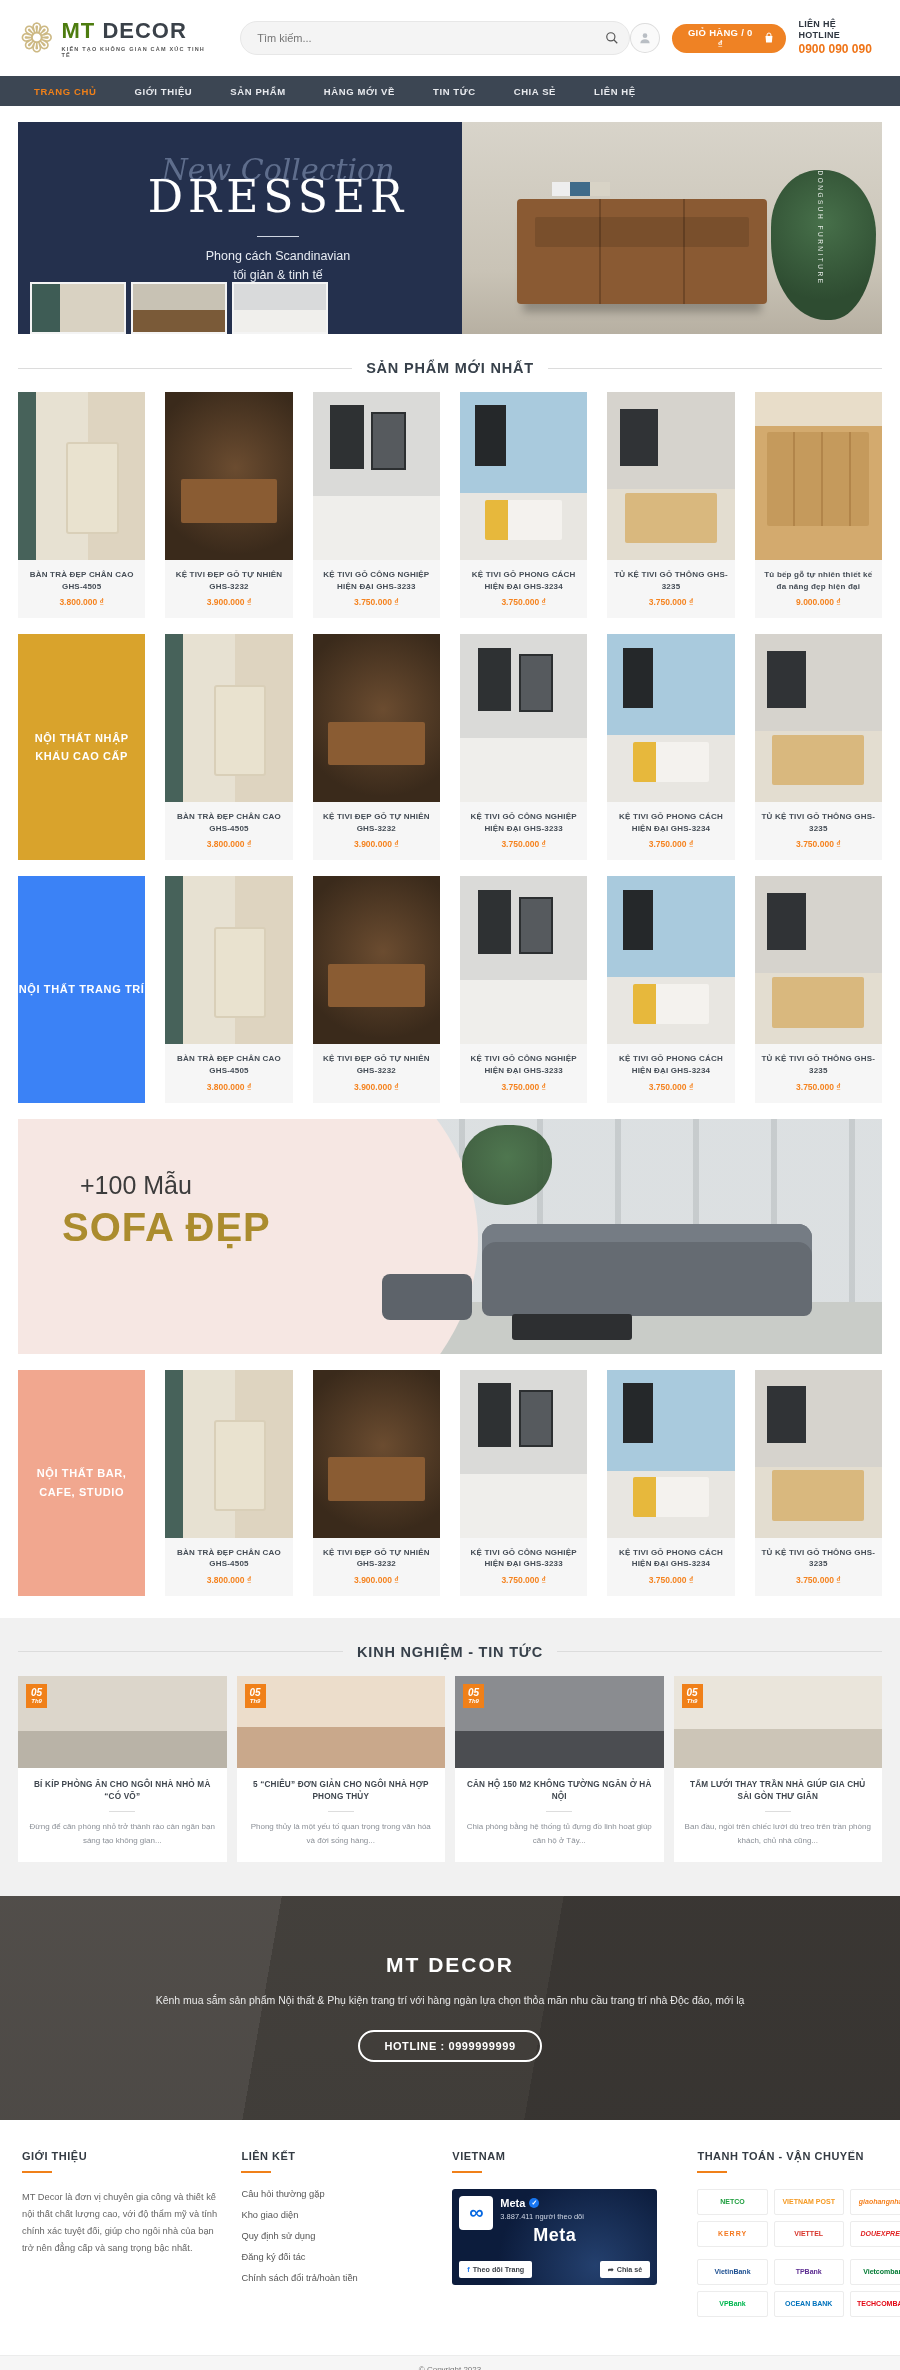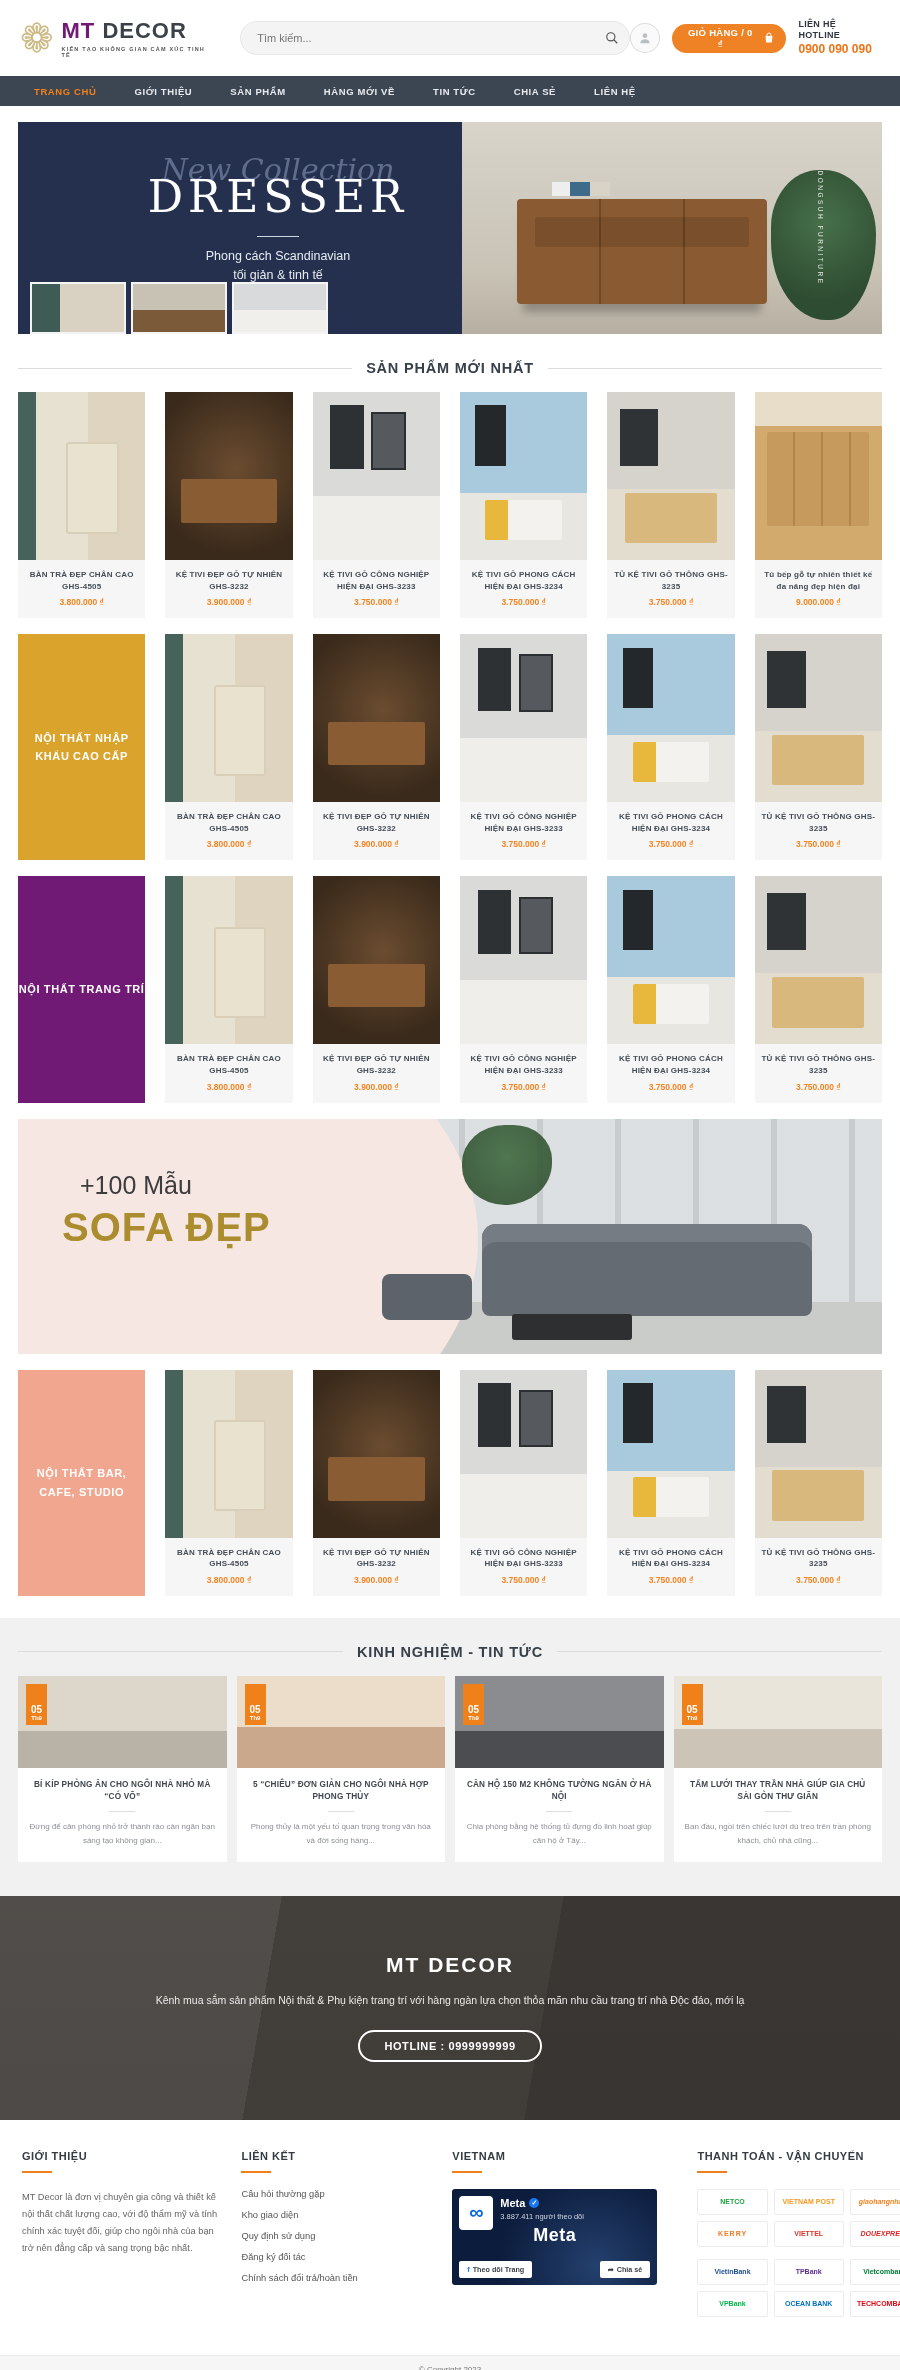--- a/index.html
+++ b/index.html
@@ -3,21 +3,21 @@
 <meta charset="utf-8">
 <style>
   * { margin:0; padding:0; box-sizing:border-box; }
   html,body { width:900px; background:#fff; font-family:"Liberation Sans", sans-serif; color:#333; }
 
   
   .header { display:flex; align-items:center; height:76px; padding:0 20px; background:#fff; }
   .logo { display:flex; align-items:center; gap:8px; cursor:pointer; }
   .logo-flower { font-size:40px; color:#cdb984; line-height:1; }
   .logo-txt .l1 { font-size:22px; font-weight:bold; letter-spacing:1px; }
-  .logo-txt .l1 .mt { color:#701a75; }
+  .logo-txt .l1 .mt { color:#4d7c0f; }
   .logo-txt .l1 .dec { color:#3a4149; }
   .logo-txt .l2 { font-size:5.5px; color:#555; letter-spacing:1.2px; margin-top:2px; font-weight:bold; }
   .search-wrap { flex:0 0 390px; margin-left:24px; position:relative; }
   .search-input { width:100%; height:34px; border:1px solid #e7e7e7; background:#f4f4f4; border-radius:17px; padding:0 38px 0 16px; font-size:11px; color:#444; outline:none; font-family:"Liberation Sans",sans-serif; }
   .search-btn { position:absolute; right:4px; top:3px; width:28px; height:28px; border:none; background:transparent; cursor:pointer; }
   .hdr-right { margin-left:auto; display:flex; align-items:center; gap:12px; }
   .avatar { width:30px; height:30px; border-radius:50%; border:1px solid #ddd; background:#fafafa; display:flex; align-items:center; justify-content:center; cursor:pointer; }
   .cart-btn { background:#ef8224; color:#fff; border:none; border-radius:15px; height:29px; padding:0 12px; font-size:9.5px; font-weight:bold; display:flex; align-items:center; gap:6px; cursor:pointer; letter-spacing:.3px; font-family:"Liberation Sans",sans-serif; }
   .hotline { text-align:left; line-height:1.3; }
   .hotline .hl1 { font-size:9px; font-weight:bold; color:#2f3640; letter-spacing:.3px; }
@@ -69,21 +69,21 @@
   .ph-e { background:linear-gradient(180deg,#d6d3cd 0 58%,#e3ddd0 58% 100%); }
   .ph-e:before { content:""; position:absolute; left:10%; top:10%; width:30%; height:34%; background:#303336; }
   .ph-e:after { content:""; position:absolute; left:14%; bottom:10%; width:72%; height:30%; background:#d9b87e; border-radius:2px; }
   .ph-f { background:linear-gradient(180deg,#e8ddc9 0 20%,#d3aa6e 20% 100%); }
   .ph-f:after { content:""; position:absolute; left:10%; top:24%; width:80%; height:56%; background:repeating-linear-gradient(90deg,#c59a5c 0 26px,#b2854a 26px 28px); border-radius:2px; }
   .card-info { padding:9px 6px 11px; text-align:center; }
   .p-name { font-size:8px; font-weight:bold; color:#454d56; line-height:1.45; letter-spacing:.2px; }
   .p-price { font-size:8.5px; font-weight:bold; color:#f5831f; margin-top:5px; }
   .cat-card { display:flex; align-items:center; justify-content:center; text-align:center; color:#fff; font-size:11px; font-weight:bold; line-height:1.7; letter-spacing:.6px; padding:0 0; cursor:pointer; }
   .cat-yellow { background:#d9a32c; }
-  .cat-blue { background:#701a75; }
+  .cat-blue { background:#3b82f6; }
   .cat-salmon { background:#f1a78f; }
 
   
   .sofa-banner { margin:0 18px 16px; height:235px; position:relative; overflow:hidden; background:linear-gradient(180deg,#d7dadb 0 78%,#c9ccc8 78% 100%); cursor:pointer; }
   .sofa-windows { position:absolute; right:0; top:0; width:58%; height:78%; background:repeating-linear-gradient(90deg,#c3c8ca 0 6px,#dde1e3 6px 78px); opacity:.8; }
   .sofa-circle { position:absolute; left:-160px; top:-120px; width:620px; height:480px; border-radius:50%; background:#f6e7e3; }
   .sofa-shape { position:absolute; right:70px; bottom:38px; width:330px; height:92px; background:#656b72; border-radius:14px 14px 8px 8px; box-shadow:inset 0 18px 0 #757c84; }
   .sofa-ottoman { position:absolute; right:410px; bottom:34px; width:90px; height:46px; background:#5d636a; border-radius:8px; }
   .sofa-table { position:absolute; right:250px; bottom:14px; width:120px; height:26px; background:#2d2f31; border-radius:3px; }
   .sofa-plant { position:absolute; right:330px; top:6px; width:90px; height:80px; background:radial-gradient(circle at 50% 40%,#3f6b3f,#2c4a2c); border-radius:50% 45% 55% 50%; opacity:.9; }
@@ -92,21 +92,21 @@
 
   
   .news-section { background:#f1f1f1; padding:26px 0 34px; margin-top:22px; }
   .news-grid { margin:0 18px; display:grid; grid-template-columns:repeat(4,1fr); gap:10px; }
   .news-card { background:#fff; cursor:pointer; }
   .news-img { height:92px; position:relative; }
   .ni1 { background:linear-gradient(180deg,#dcd6cb 0 60%,#b9b3a7 60% 100%); }
   .ni2 { background:linear-gradient(180deg,#ecddcb 0 55%,#c9a88b 55% 100%); }
   .ni3 { background:linear-gradient(180deg,#8a8c90 0 60%,#4b4d51 60% 100%); }
   .ni4 { background:linear-gradient(180deg,#eae5db 0 58%,#ccc5b7 58% 100%); }
-  .news-date { position:absolute; left:8px; top:8px; background:#f08019; color:#fff; text-align:center; padding:20px 5px 4px; line-height:1.1; }
+  .news-date { position:absolute; left:8px; top:8px; background:#f08019; color:#fff; text-align:center; padding:3px 5px 4px; line-height:1.1;font-style:italic; }
   .news-date .d { font-size:10px; font-weight:bold; display:block; }
   .news-date .m { font-size:6px; font-weight:bold; display:block; }
   .news-body { padding:11px 10px 14px; text-align:center; }
   .news-title { font-size:8.2px; font-weight:bold; color:#3f464e; line-height:1.5; letter-spacing:.2px; }
   .news-div { width:26px; height:1px; background:#ddd; margin:8px auto; }
   .news-excerpt { font-size:8px; color:#8b9097; line-height:1.7; }
 
   
   .about-banner { height:224px; background:linear-gradient(rgba(38,36,34,.58),rgba(38,36,34,.62)),linear-gradient(100deg,#8d8781 0 30%,#6b665f 30% 60%,#55504b 60% 100%); display:flex; flex-direction:column; align-items:center; justify-content:center; text-align:center; padding:0 120px; }
   .about-title { color:#fff; font-size:21px; font-weight:bold; letter-spacing:2px; }

